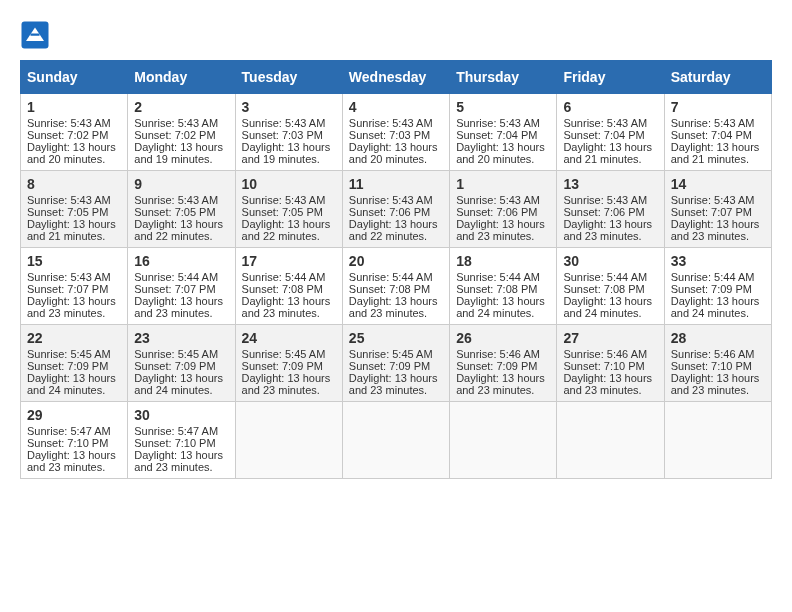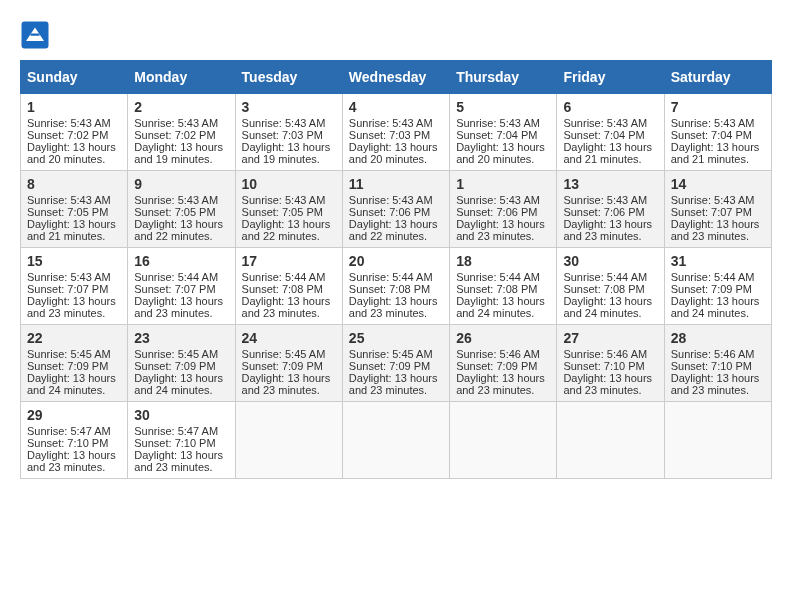--- a/index.html
+++ b/index.html
@@ -226,21 +226,21 @@
         <span>Sunset: 7:08 PM</span><br>
         <span>Daylight: 13 hours and 24 minutes.</span>
       </td>
         <td>
         <span class="day-num">30</span>
         <span>Sunrise: 5:44 AM</span><br>
         <span>Sunset: 7:08 PM</span><br>
         <span>Daylight: 13 hours and 24 minutes.</span>
       </td>
         <td>
-        <span class="day-num">31</span>
+        <span class="day-num">33</span>
         <span>Sunrise: 5:44 AM</span><br>
         <span>Sunset: 7:09 PM</span><br>
         <span>Daylight: 13 hours and 24 minutes.</span>
       </td>
       </tr>
       <tr>
         <td>
         <span class="day-num">22</span>
         <span>Sunrise: 5:45 AM</span><br>
         <span>Sunset: 7:09 PM</span><br>

